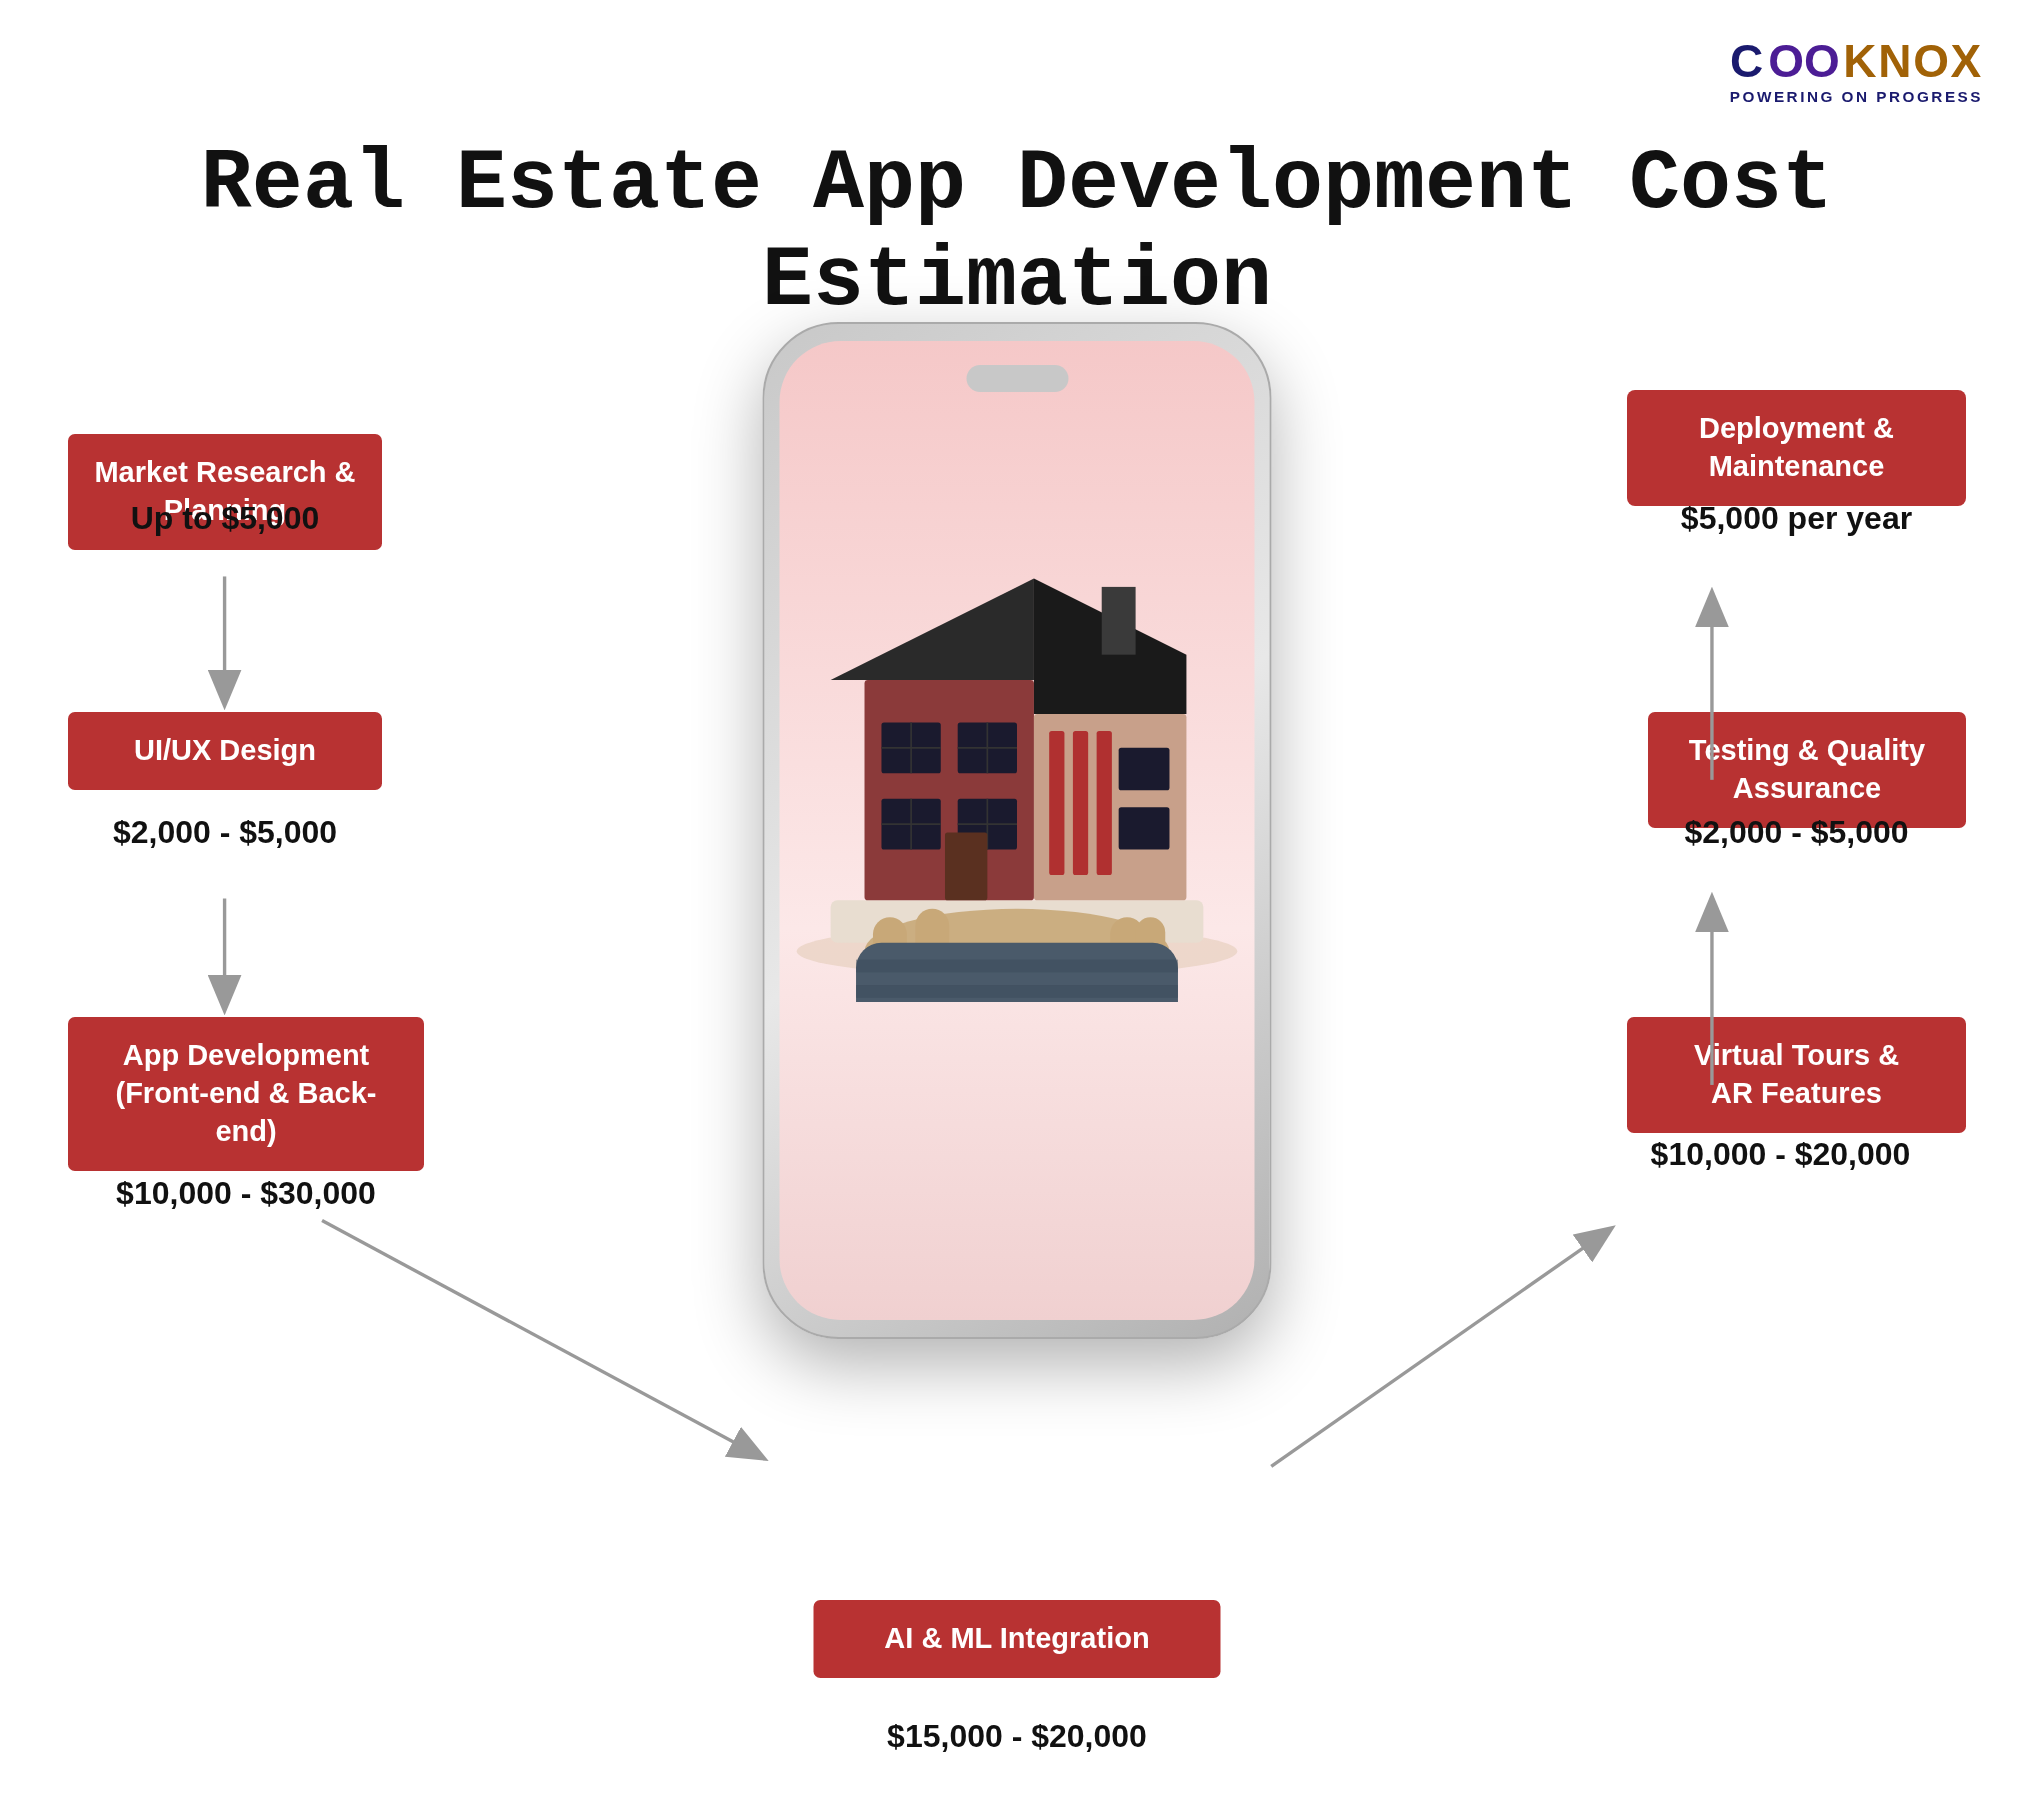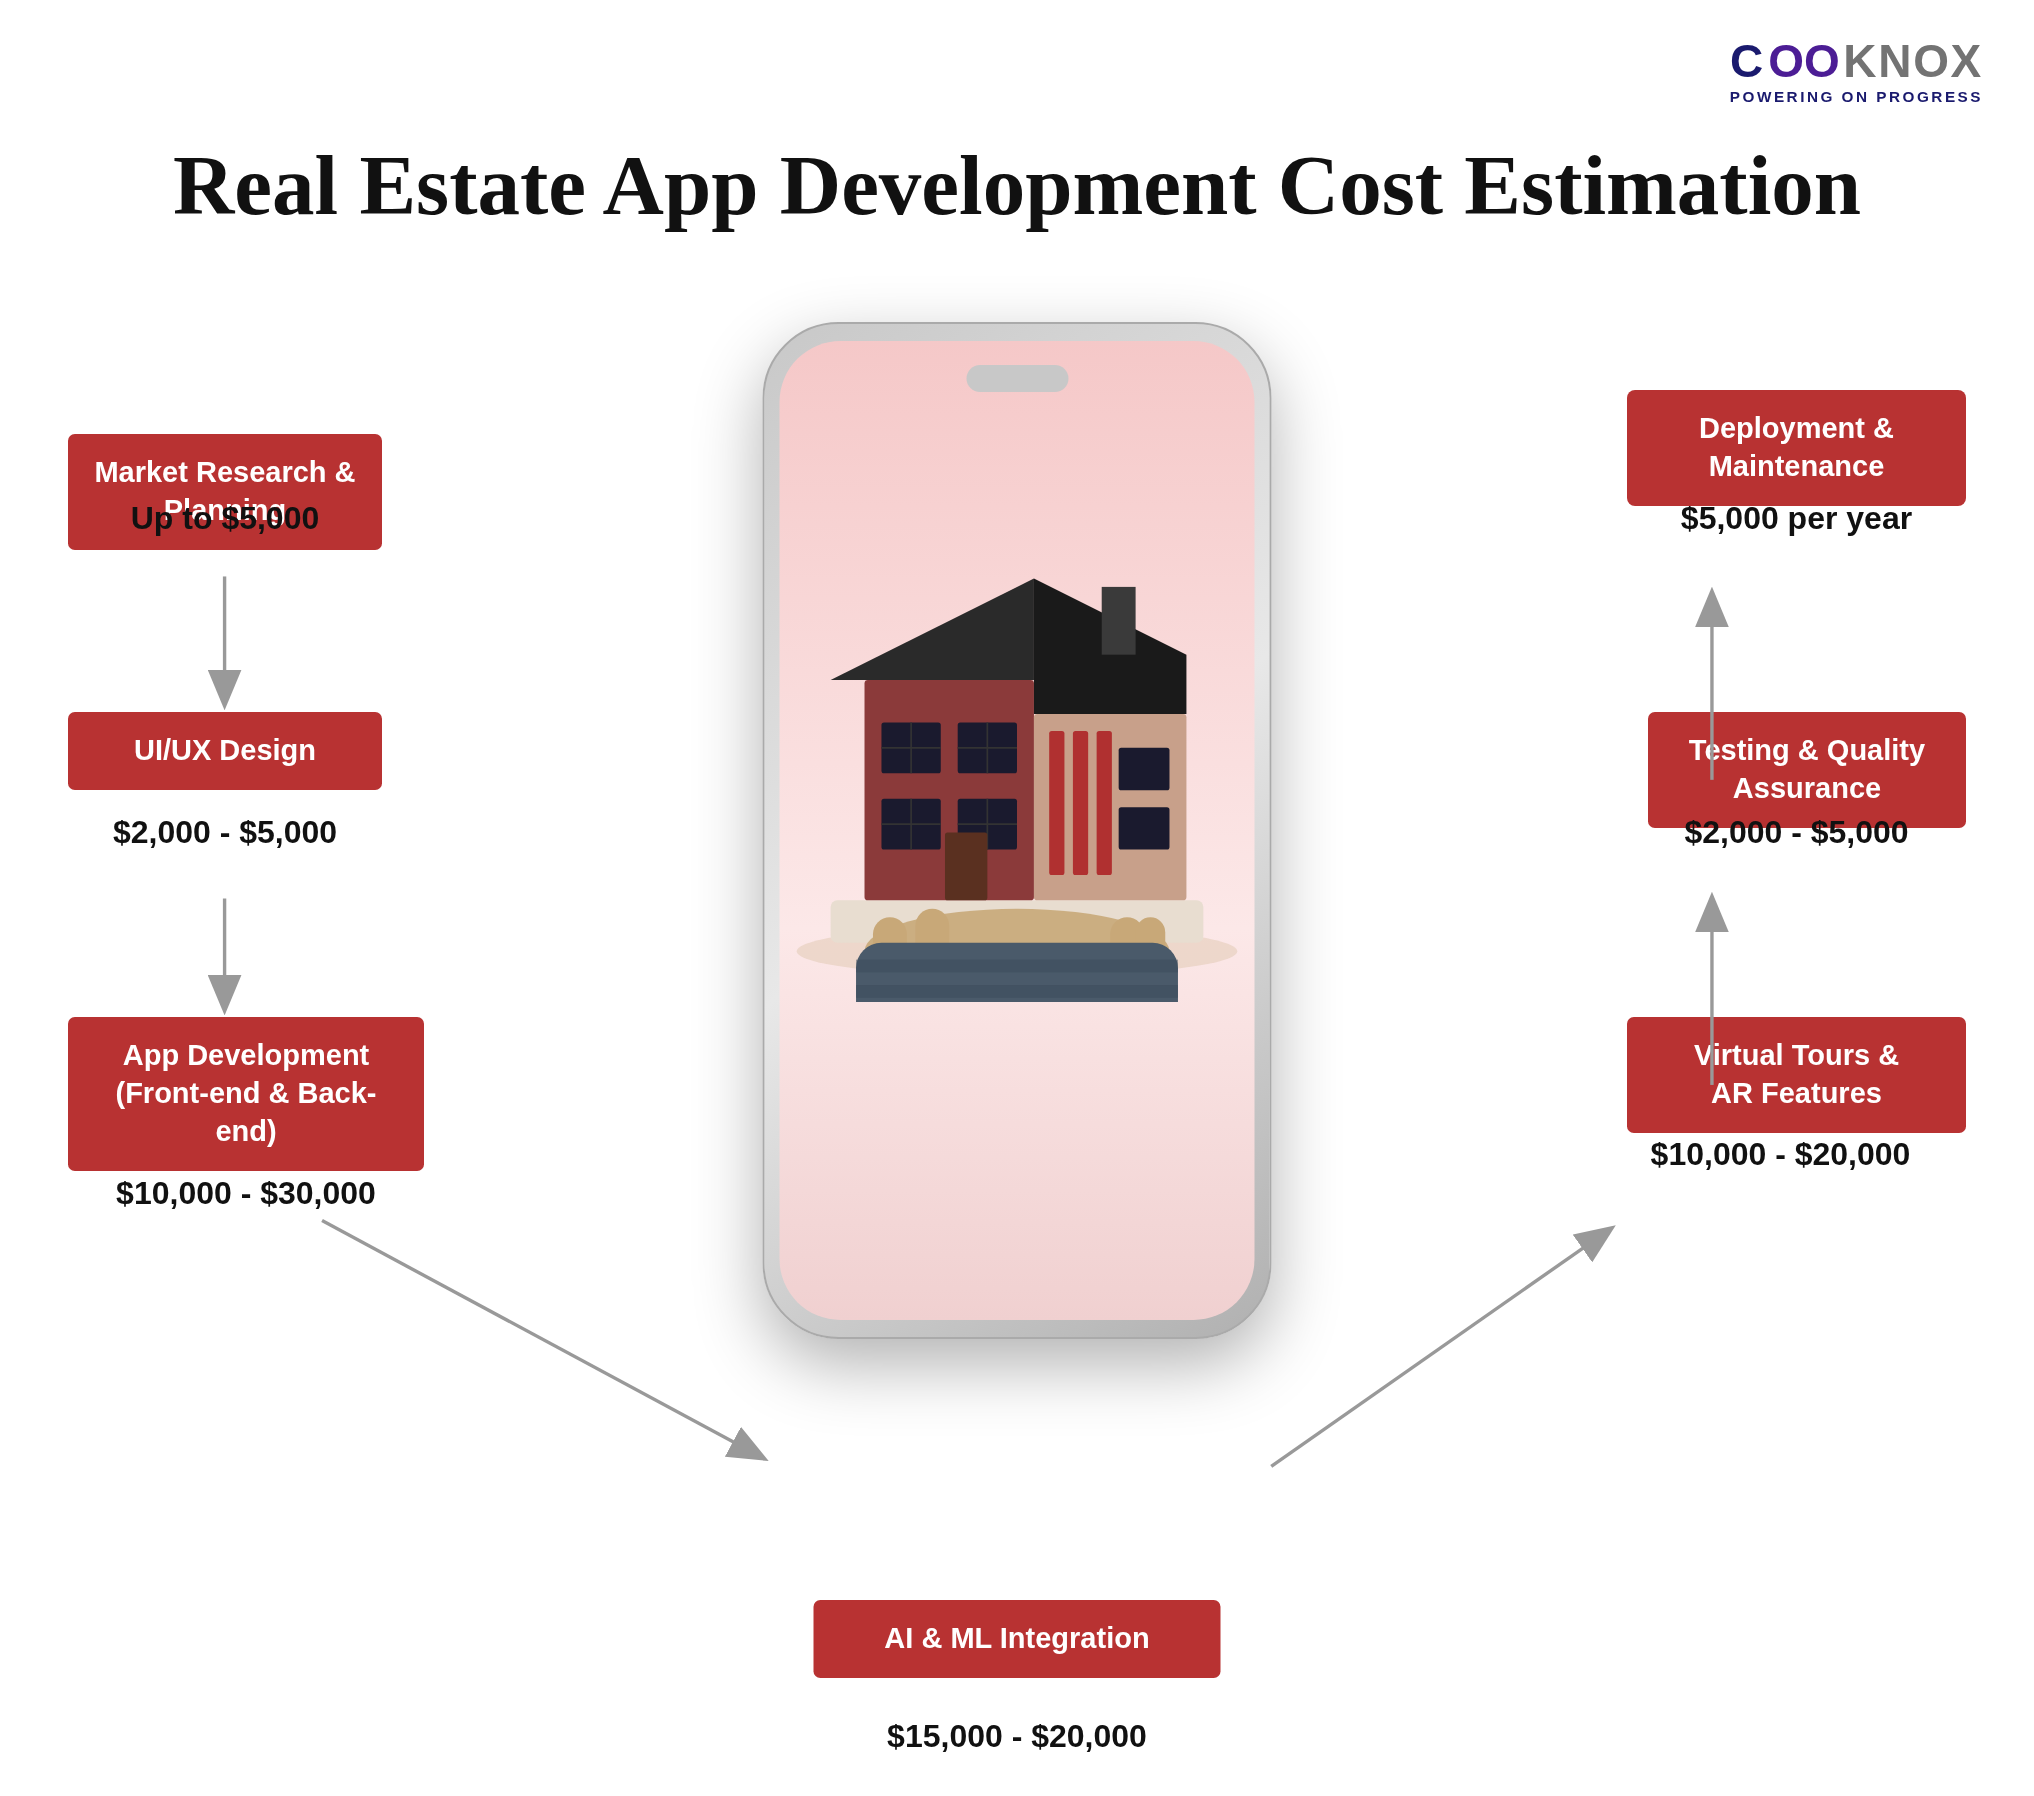--- a/index.html
+++ b/index.html
@@ -25,21 +25,21 @@
     
     .main-title {
       position: absolute;
       top: 136px;
       left: 0;
       right: 0;
       text-align: center;
       font-size: 85px;
       font-weight: 900;
       color: #111111;
-      font-family: Liberation Serif, serif;
+      font-family: Liberation Mono, monospace;
     }
 
     
     .phone-container {
       position: absolute;
       top: 322px;
       left: 50%;
       transform: translateX(-50%);
       width: 509px;
       height: 1017px;
@@ -178,21 +178,21 @@
       text-align: center;
     }
   </style>
 </head>
 <body>
 
 <div class="logo-area">
   <div style="display:flex; align-items:center; gap:3.4px;">
     <span style="font-size:46px; font-weight:900; color:#1a1a6e; font-family:Arial Black,sans-serif; letter-spacing:1.7px;">C</span>
     <span style="font-size:46px; font-weight:900; color:#4c1d95; font-family:Arial Black,sans-serif;">OO</span>
-    <span style="font-size:46px; font-weight:900; color:#737373; font-family:Arial Black,sans-serif; letter-spacing:1.7px;">KNOX</span>
+    <span style="font-size:46px; font-weight:900; color:#a16207; font-family:Arial Black,sans-serif; letter-spacing:1.7px;">KNOX</span>
   </div>
   <div style="font-size:15.3px; color:#1a1a6e; letter-spacing:2.5px; font-weight:600; text-align:right;">POWERING ON PROGRESS</div>
 </div>
 
 <h1 class="main-title">Real Estate App Development Cost Estimation</h1>
 
 <div class="card card-market-research">
   <span>Market Research &amp;<br>Planning</span>
 </div>
 <div class="card-cost cost-market-research">Up to $5,000</div>

